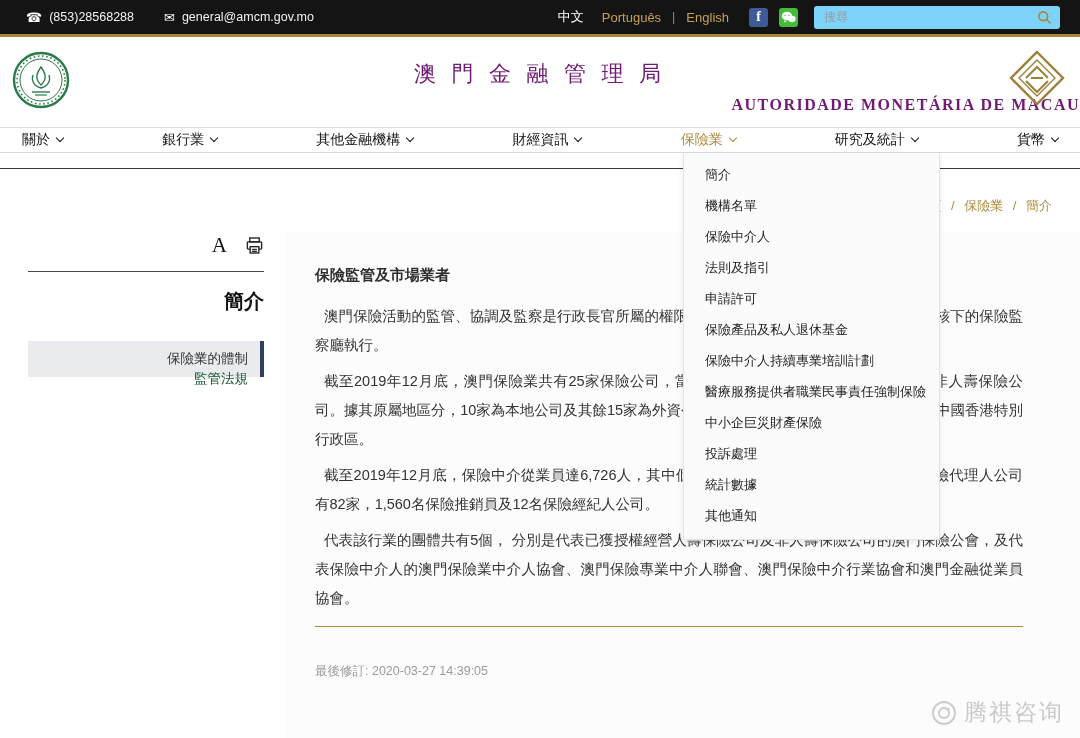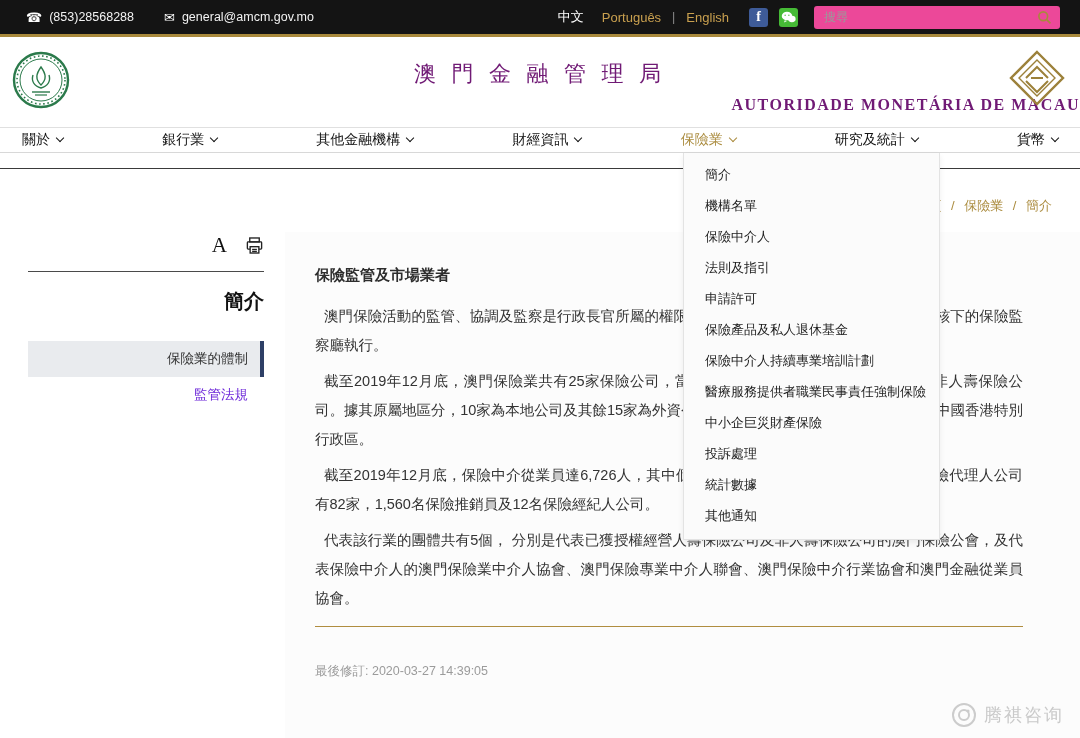--- a/index.html
+++ b/index.html
@@ -13,21 +13,21 @@
   .contact { display:flex; align-items:center; gap:7px; margin-right:30px; white-space:nowrap; }
   .icon-glyph { font-size:13px; line-height:1; color:#fff; }
   .topbar-right { margin-left:auto; display:flex; align-items:center; }
   .lang-link { font-size:13px; margin:0 9px; cursor:pointer; white-space:nowrap; }
   .lang-zh { color:#ffffff; }
   .lang-gold { color:#c9a04f; }
   .lang-sep { color:#8a8a8a; margin:0 2px; }
   .social { width:19px; height:19px; border-radius:3px; display:flex; align-items:center; justify-content:center; margin-left:11px; cursor:pointer; }
   .fb { background:#3e5b98; color:#fff; font-family:"Liberation Serif", serif; font-weight:bold; font-size:14px; }
   .wc { background:#46bb36; }
-  .searchbox { margin-left:16px; width:246px; height:23px; background:#ec4899; border-radius:3px; display:flex; align-items:center; overflow:hidden; }
+  .searchbox { margin-left:16px; width:246px; height:23px; background:#7dd3fc; border-radius:3px; display:flex; align-items:center; overflow:hidden; }
   .searchbox input { flex:1; border:0; outline:0; padding:0 10px; font-size:12px; color:#333; background:transparent; font-family:inherit; }
   .searchbox input::placeholder { color:#9a9a9a; }
   .search-btn { width:32px; height:100%; border:0; background:transparent; display:flex; align-items:center; justify-content:center; cursor:pointer; }
 
   .goldline { position:absolute; top:34px; left:0; width:100%; height:3px; background:#a8893c; }
 
   
   .masthead { position:absolute; top:37px; left:0; width:100%; height:90px; background:#fff; }
   .seal { position:absolute; left:12px; top:14px; }
   .brand { position:absolute; left:0; right:0; top:22px; text-align:center; }
@@ -58,33 +58,33 @@
 
   
   .side-tools { position:absolute; left:28px; top:235px; width:236px; display:flex; justify-content:flex-end; align-items:center; gap:18px; }
   .font-size-a { font-family:"Liberation Serif", serif; font-size:21px; color:#111; cursor:pointer; line-height:1; }
   .print-btn { cursor:pointer; display:flex; }
   .side-rule { position:absolute; left:28px; top:271px; width:236px; height:1px; background:#4a4a4a; }
   .side-heading { position:absolute; left:28px; top:288px; width:236px; text-align:right; font-size:20px; font-weight:bold; color:#111; }
   .side-item-active { position:absolute; left:28px; top:341px; width:236px; height:36px; background:#e9ebee;
                       border-right:4px solid #2e3f66; display:flex; align-items:center; justify-content:flex-end;
                       padding-right:12px; font-size:13.5px; color:#333; cursor:pointer; }
-  .side-item { position:absolute; left:28px; top:386px; width:232px; text-align:right; padding-right:12px;
-               font-size:13.5px; color:#6d28d9; cursor:pointer; }
+  .side-item { position:absolute; left:28px; top:370px; width:232px; text-align:right; padding-right:12px;
+               font-size:13.5px; color:#14532d; cursor:pointer; }
 
   
   .main-panel { position:absolute; left:285px; top:232px; width:795px; height:506px; background:#fcfcfc; padding:34px 57px 0 30px; }
   .content-heading { font-size:15px; font-weight:bold; color:#2e2e2e; margin-bottom:17px; }
   .content-par { font-size:14.5px; line-height:29px; color:#333; text-align:justify; text-indent:9px; margin-bottom:7px; }
   .content-divider { margin-top:13px; height:1px; background:#b08d3f; }
   .last-modified { margin-top:36px; font-size:12.5px; color:#9b9b9b; }
 
   
   .watermark { position:absolute; right:16px; bottom:10px; display:flex; align-items:center; gap:7px; z-index:30;
-               color:#c6c6c6; font-size:18px; letter-spacing:2px; opacity:0.92; }
+               color:#c6c6c6; font-size:23px; letter-spacing:2px; opacity:0.92; }
 </style>
 </head>
 <body>
 
 <div class="page">
 
   <header class="topbar">
     <div class="contact">
       <span class="icon-glyph">☎</span>
       <span>(853)28568288</span>

